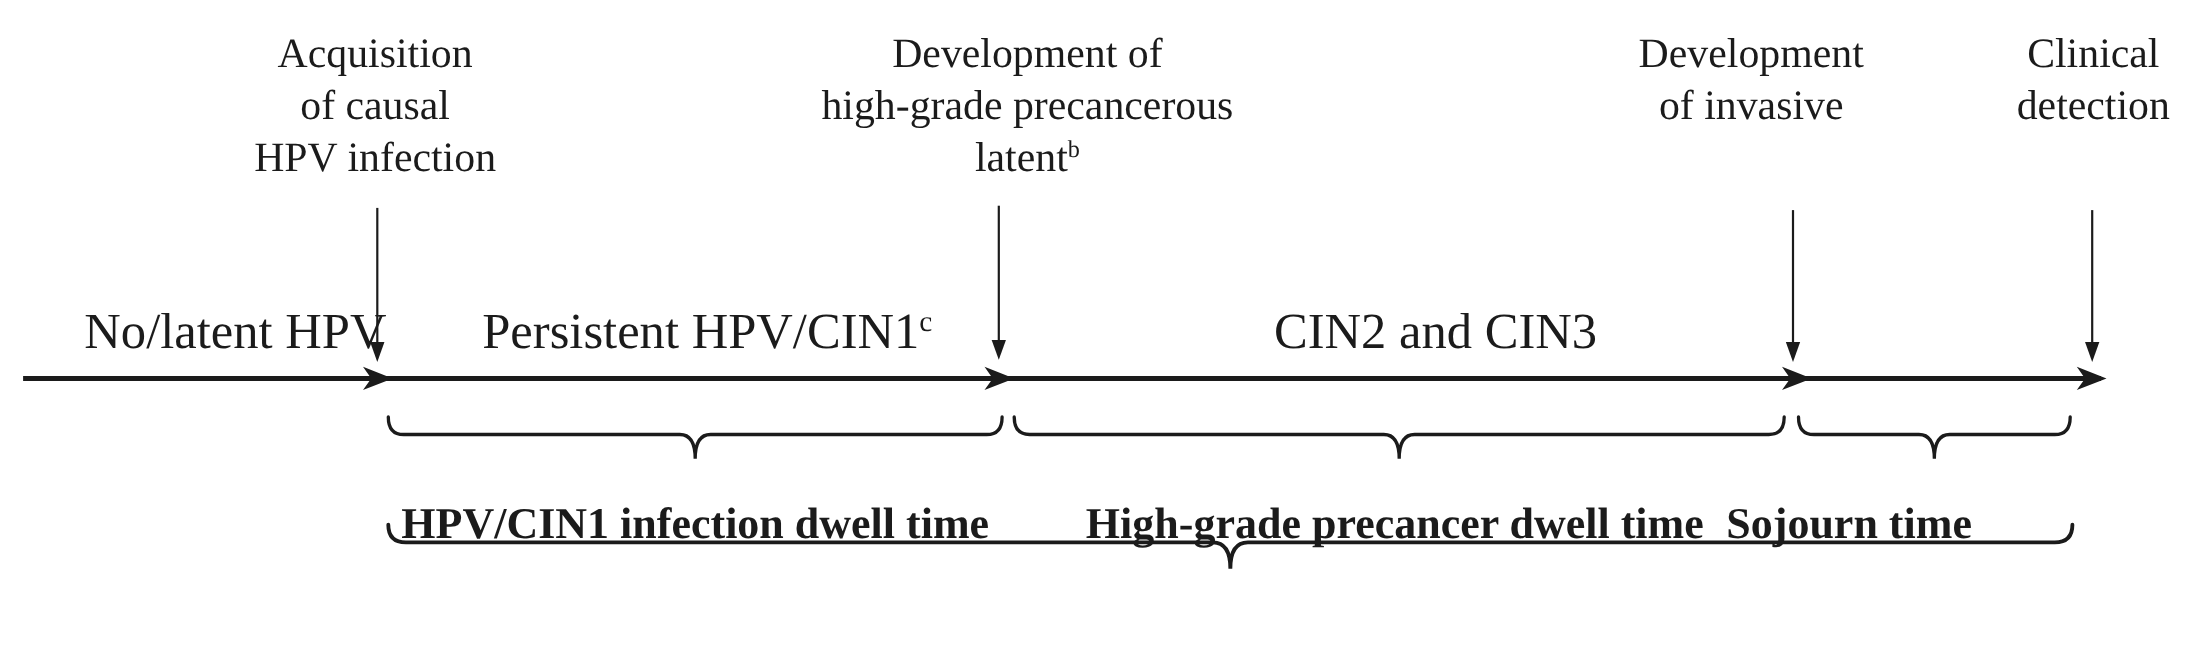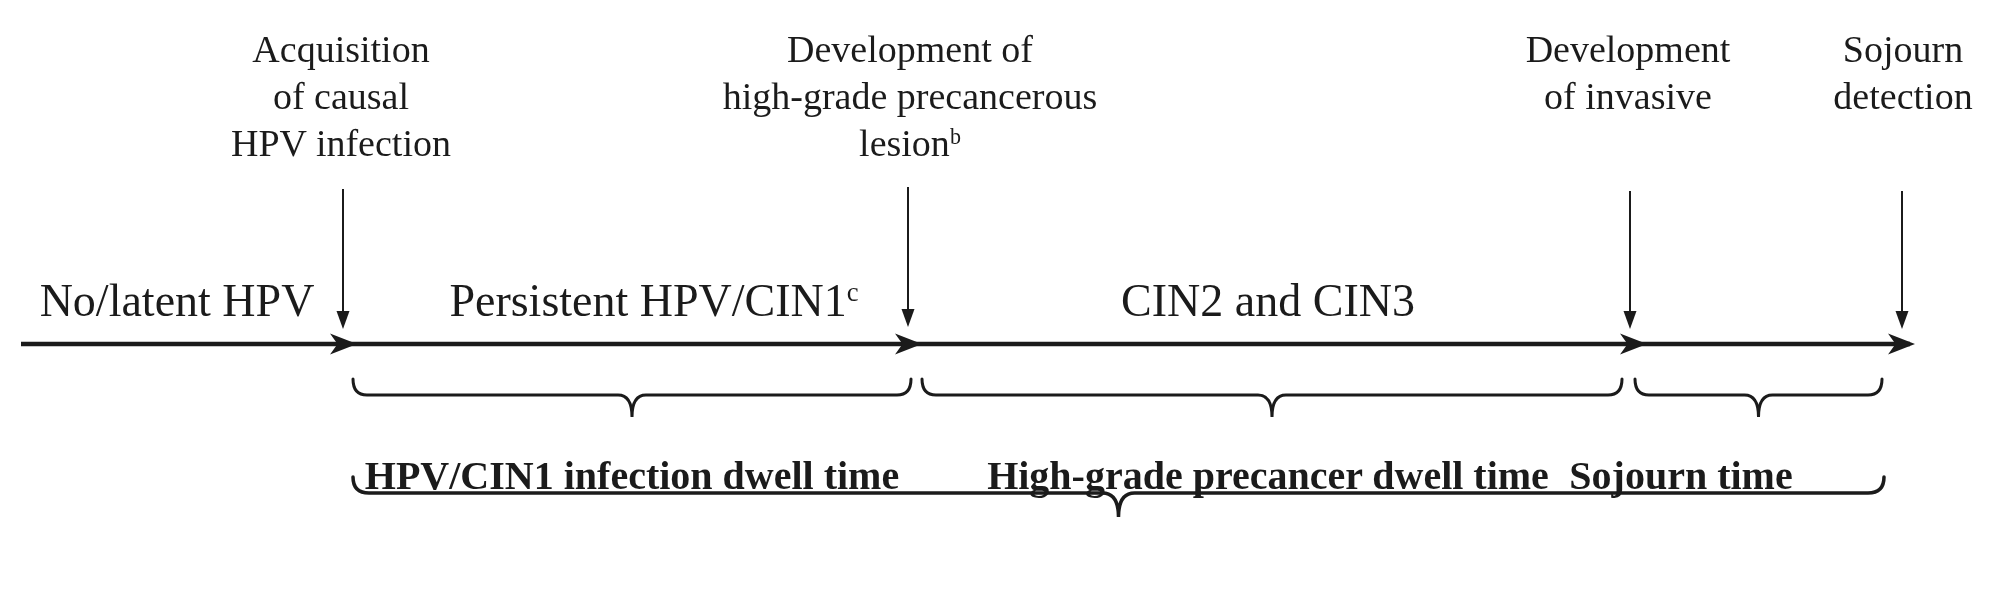--- a/index.html
+++ b/index.html
@@ -18,20 +18,21 @@
   .top-label {
     top: 26px;
     text-align: center;
     font-size: 38px;
     line-height: 47px;
   }
   .stage-label {
     top: 276px;
     font-size: 46px;
     line-height: 1.1;
+    margin-left: 37px;
   }
   .interval-label {
     top: 420px;
     font-size: 40px;
     font-weight: bold;
     line-height: 1.1;
     margin-top: 34px;
   }
   .total-label { top: 518px; }
   .sup {
@@ -81,40 +82,40 @@
       <path stroke-width="3.5" d="M353 477 Q353 493 369 493 L1102.5 493 Q1118.5 493 1118.5 517 Q1118.5 493 1134.5 493 L1868 493 Q1884 493 1884 477"></path>
     </g>
   </svg>
 
   <div class="label top-label" style="left:341px">
     <span>Acquisition</span><br>
     <span>of causal</span><br>
     <span>HPV infection</span>
   </div>
 
-  <div class="label top-label" style="left:910px">
+  <div class="label top-label" style="left:934px">
     <span>Development of</span><br>
     <span>high-grade precancerous</span><br>
-    <span>lesion</span><span class="sup">b</span>
+    <span>latent</span><span class="sup">b</span>
   </div>
 
-  <div class="label top-label" style="left:1628px">
+  <div class="label top-label" style="left:1592px">
     <span>Development</span><br>
     <span>of invasive</span><br>
   </div>
 
   <div class="label top-label" style="left:1903px">
-    <span>Sojourn</span><br>
+    <span>Clinical</span><br>
     <span>detection</span><br>
   </div>
 
   <div class="label stage-label" style="left:177px">
     <span>No/latent HPV</span>
   </div>
-  <div class="label stage-label" style="left:654px">
+  <div class="label stage-label" style="left:606px">
     <span>Persistent HPV/CIN1</span><span class="sup">c</span>
   </div>
   <div class="label stage-label" style="left:1268px">
     <span>CIN2 and CIN3</span>
   </div>
 
   <div class="label interval-label" style="left:632px">
     <span>HPV/CIN1 infection dwell time</span>
   </div>
   <div class="label interval-label" style="left:1268px">

